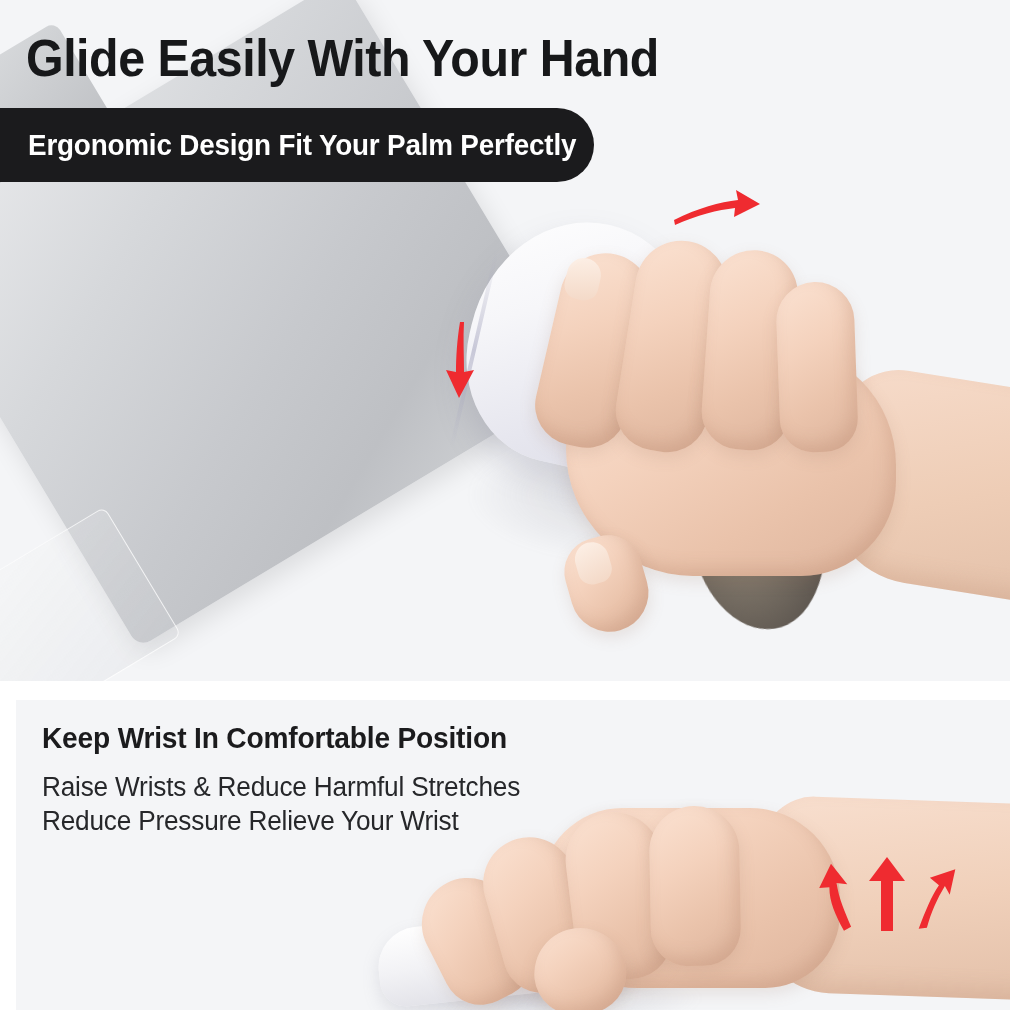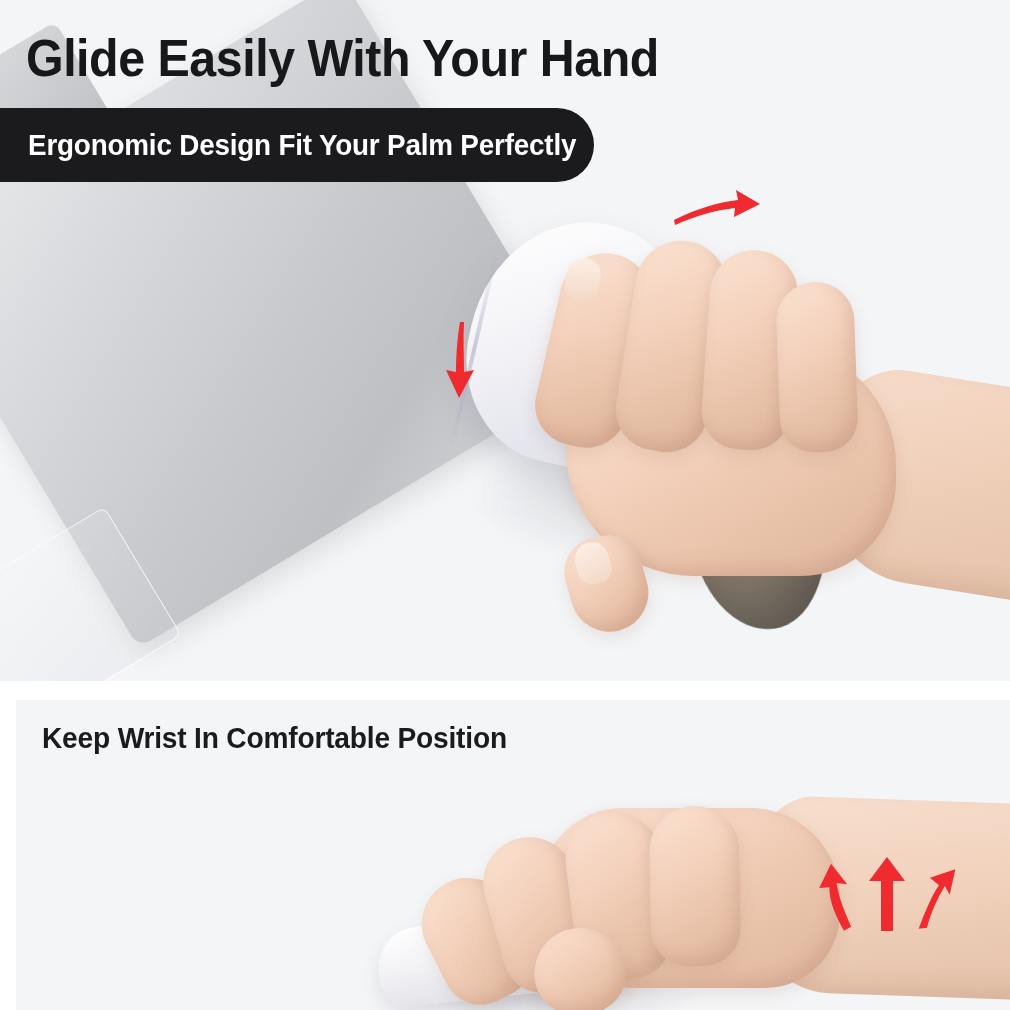--- a/index.html
+++ b/index.html
@@ -238,20 +238,24 @@
     <div class="headline">Glide Easily With Your Hand</div>
     <div class="badge-pill">
       <div class="badge-text">Ergonomic Design Fit Your Palm Perfectly</div>
     </div>
   </div>
 
   <div class="divider"></div>
 
   <div class="panel-bottom">
     <div class="sub-head">Keep Wrist In Comfortable Position</div>
+    <div class="body-lines">
+      <div class="body-line">Raise Wrists &amp; Reduce Harmful Stretches</div>
+      <div class="body-line">Reduce Pressure Relieve Your Wrist</div>
+    </div>
   </div>
 
   <div class="soft-shadow" style="left:400px; top:968px; width:300px; height:60px;"></div>
   <div class="mouse-bot"></div>
   <div class="pad-bot"></div>
   <div class="pad-bot-glow"></div>
 
   <div class="hand-bot">
     <div class="bforearm"></div>
     <div class="skin bpalm"></div>

